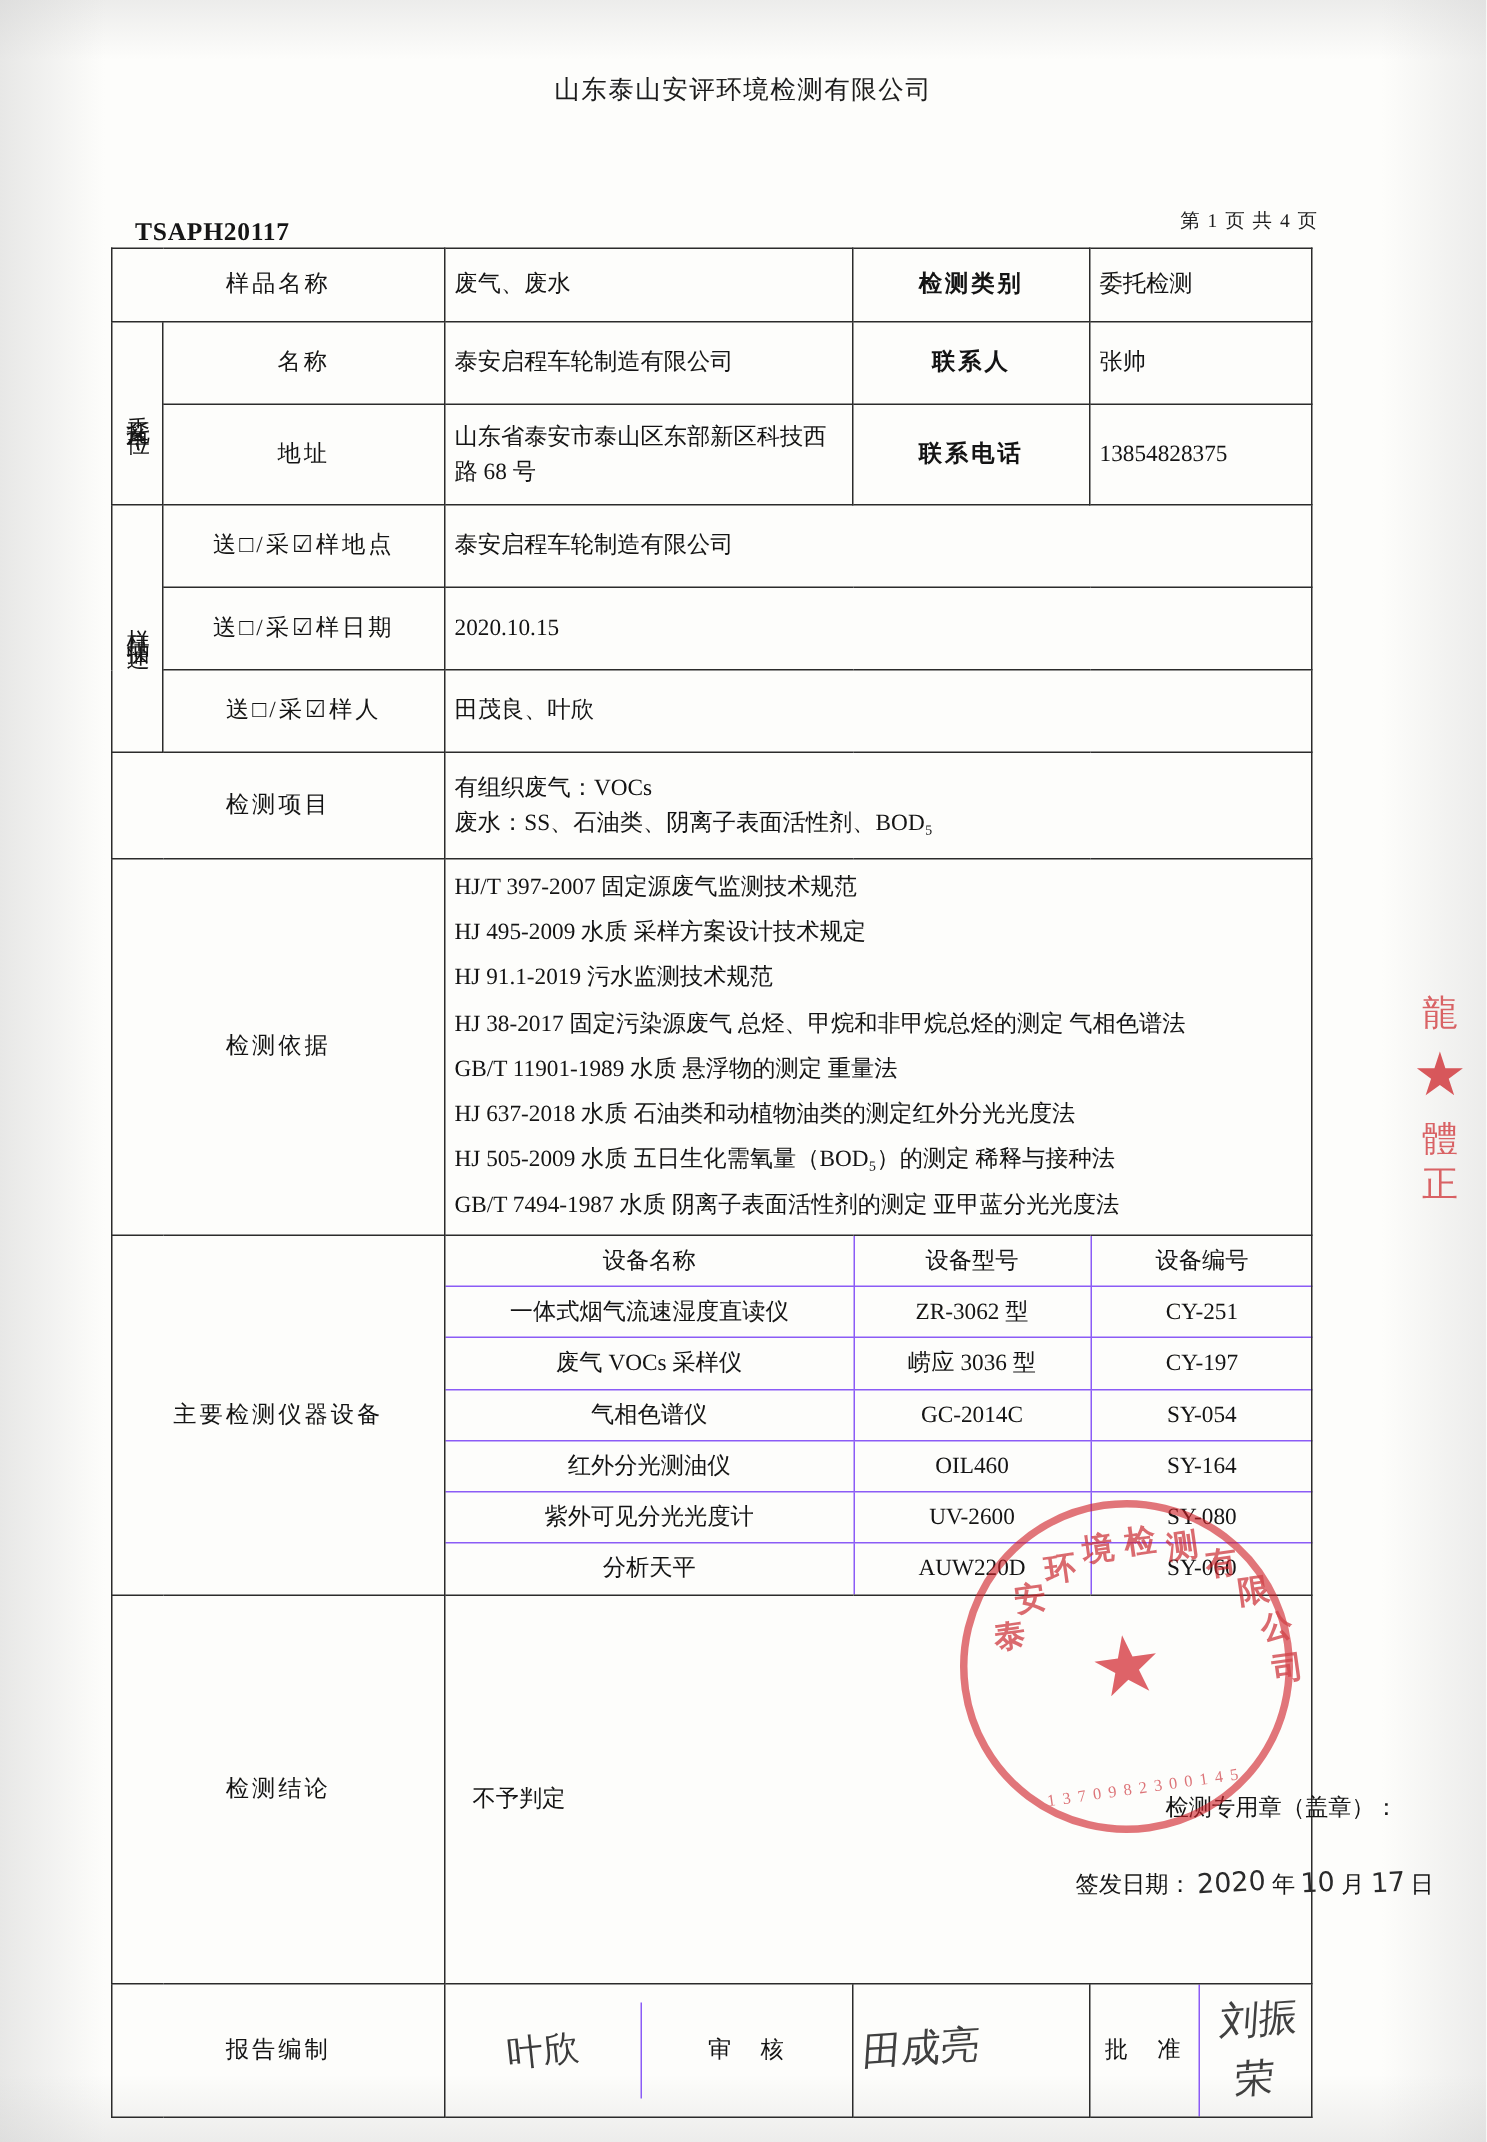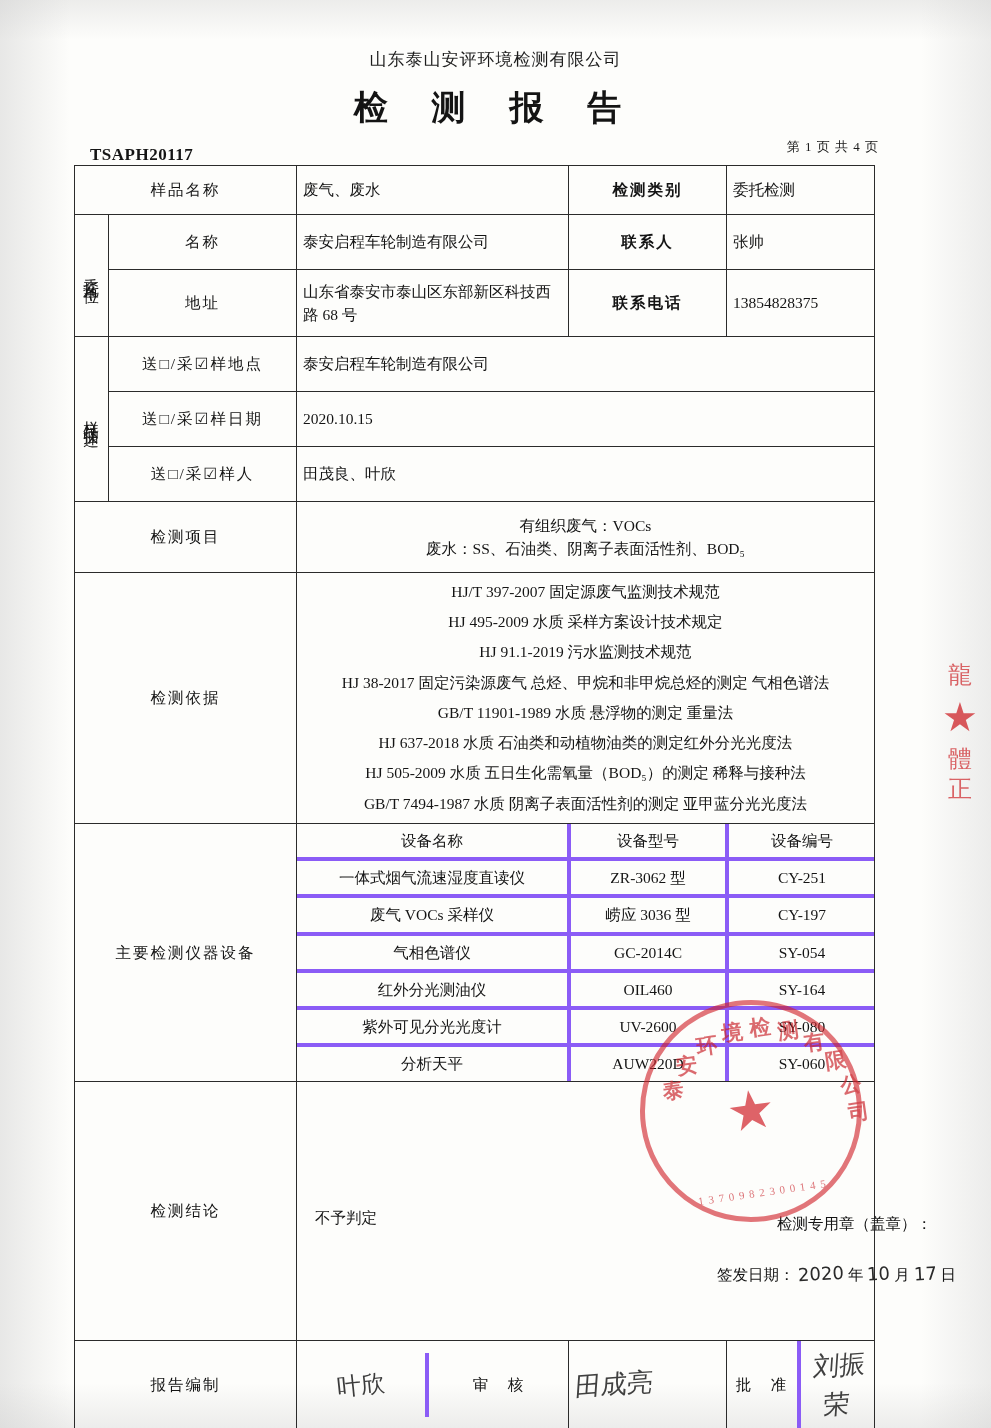--- a/index.html
+++ b/index.html
@@ -94,21 +94,21 @@
   }
   table.main td {
     border: 1px solid #2b2b2b;
     font-size: 15.5px;
     color: #141414;
     padding: 4px 6px;
     vertical-align: middle;
     line-height: 1.5;
   }
   .ctr { text-align: left; }
-  .lft { text-align: center; }
+  .lft { text-align: left; }
   .vert {
     writing-mode: vertical-rl;
     text-orientation: upright;
     letter-spacing: 4px;
     display: inline-block;
     line-height: 1.1;
   }
   .vcell {
     text-align: center;
     width: 30px;
@@ -118,21 +118,21 @@
   .multiline { line-height: 1.75; }
   .dep-list div { white-space: nowrap; }
 
   
   table.sub {
     width: 100%;
     border-collapse: collapse;
     table-layout: fixed;
   }
   table.sub td {
-    border: 4px solid #8b5cf6;
+    border: 1px solid #8b5cf6;
     font-size: 15.5px;
     text-align: center;
     padding: 5px 2px;
     color: #141414;
   }
   table.sub tr:first-child td { border-top: none; margin-top: 46px; }
   table.sub tr:last-child td { border-bottom: none; }
   table.sub td:first-child { border-left: none; }
   table.sub td:last-child { border-right: none; }
 
@@ -261,21 +261,20 @@
 
 <div class="page">
 
   <div class="scan-shade-t"></div>
   <div class="scan-shade-l"></div>
   <div class="scan-shade-r"></div>
   <div class="scan-shade-b"></div>
 
   <div class="header">
     <div class="company-name">山东泰山安评环境检测有限公司</div>
-    <div class="report-title">检 测 报 告</div>
   </div>
 
   <div class="page-no">第 1 页 共 4 页</div>
   <div class="report-no">TSAPH20117</div>
 
   <table class="main">
     <colgroup>
       <col style="width:34px">
       <col style="width:188px">
       <col style="width:272px">

